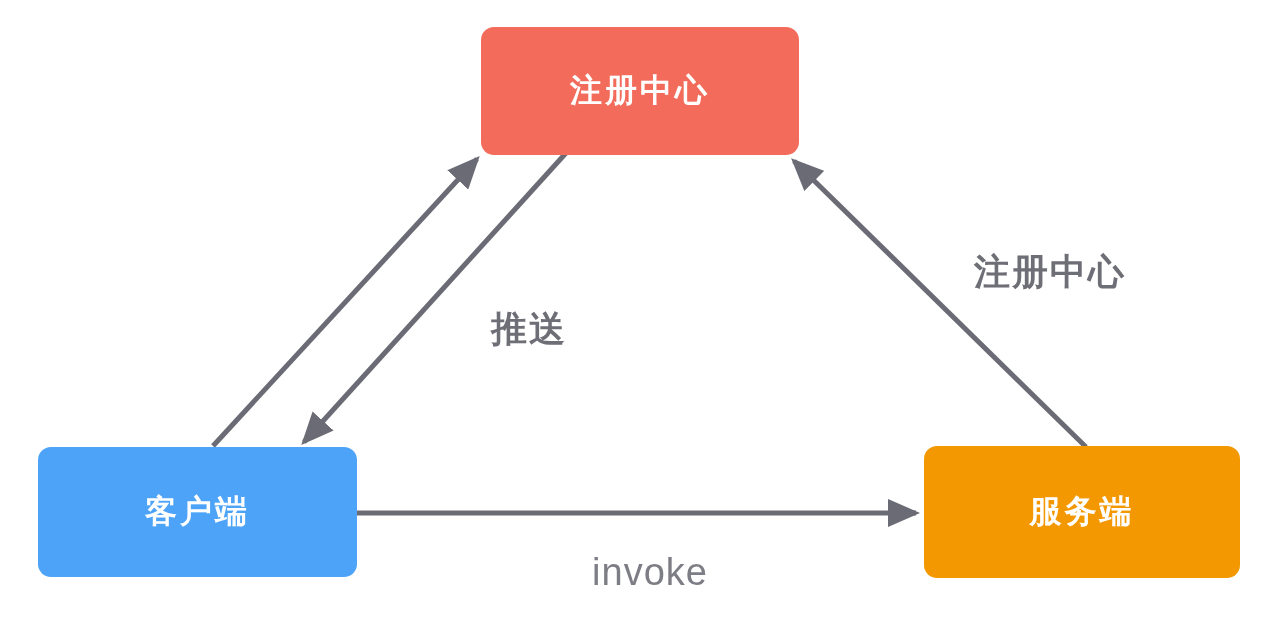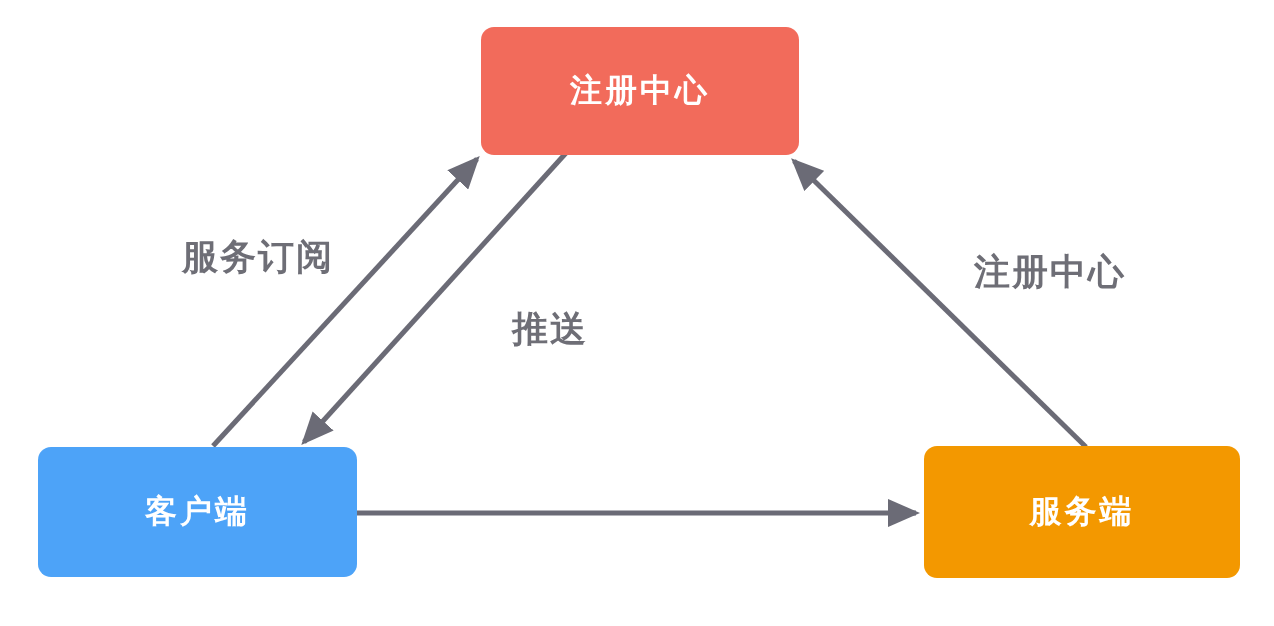--- a/index.html
+++ b/index.html
@@ -40,21 +40,21 @@
   .edge-label {
     position: absolute;
     font-size: 36px;
     font-weight: 600;
     color: #6E6E76;
     text-align: center;
     letter-spacing: 2px;
     white-space: nowrap;
   }
   .label-subscribe { left: 160px; top: 233px; width: 196px; }
-  .label-push      { left: 476px; top: 305px; width: 148px; }
+  .label-push      { left: 455px; top: 305px; width: 148px; }
   .label-register  { left: 952px; top: 248px; width: 196px; }
   .label-invoke {
     left: 558px; top: 551px; width: 184px;
     font-size: 38px;
     font-weight: 500;
     letter-spacing: 1px;
     color: #7D7D85;
   }
 </style>
 </head>
@@ -83,20 +83,20 @@
   </div>
 
   <div class="node node-registry" style="background-color: rgb(242, 107, 91);">
     <span>注册中心</span>
   </div>
 
   <div class="node node-server" style="background-color: rgb(243, 152, 0);">
     <span>服务端</span>
   </div>
 
-  <div class="edge-label label-subscribe">服务订阅</div>
 
   <div class="edge-label label-push">推送</div>
 
   <div class="edge-label label-register">注册中心</div>
 
+  <div class="edge-label label-invoke">invoke</div>
 
 </div>
 
 </body></html>

